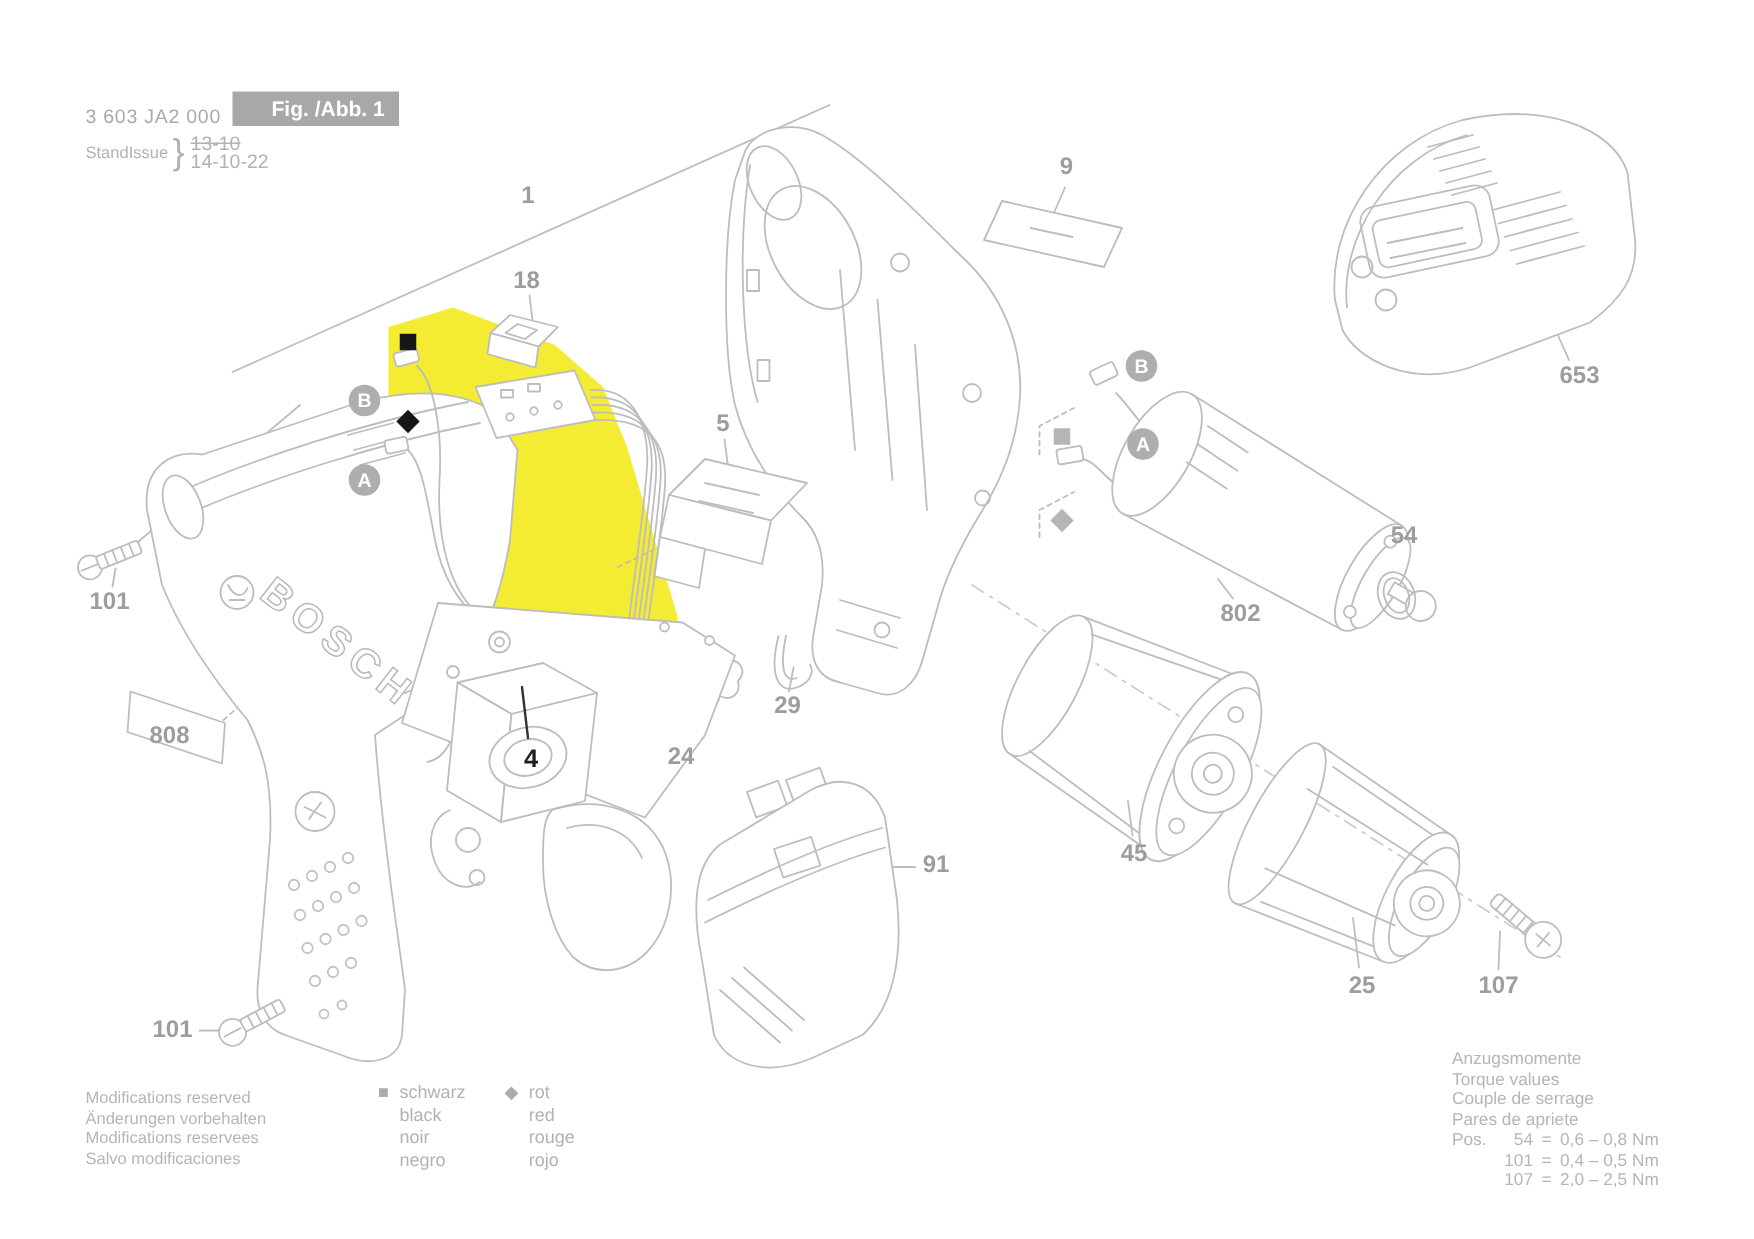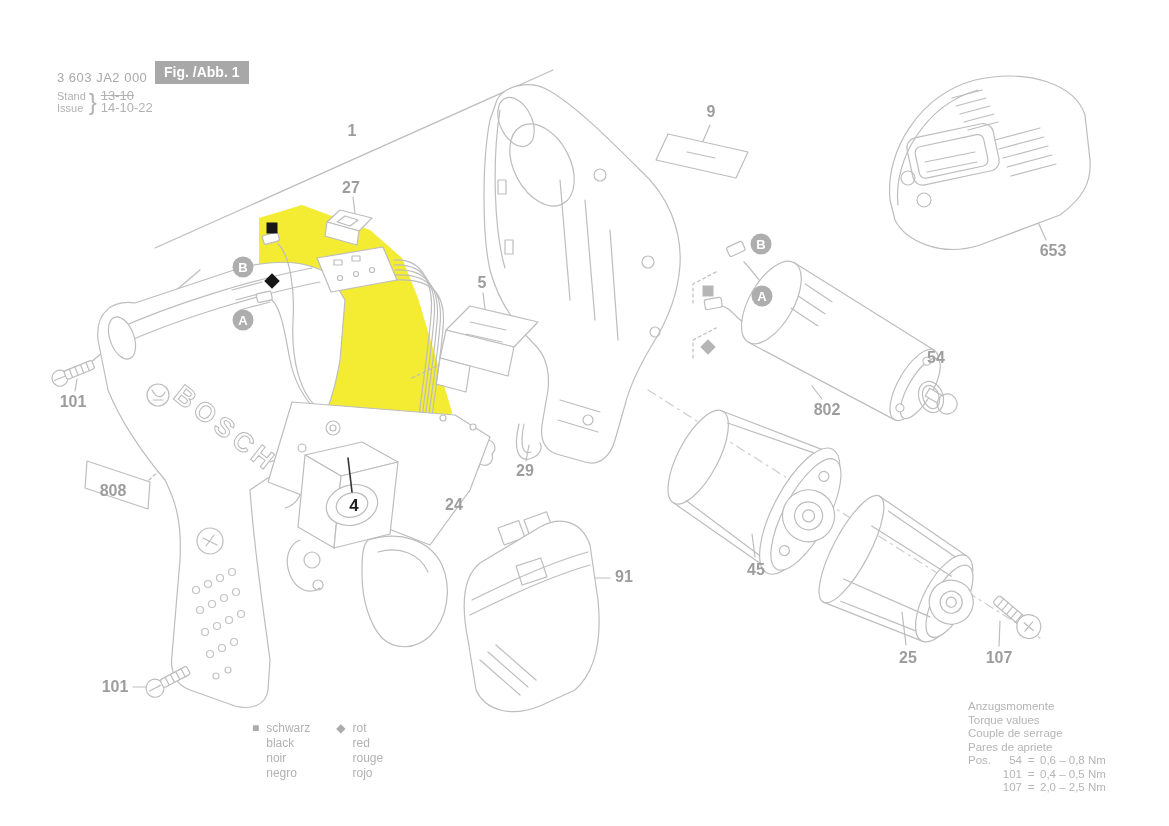--- a/index.html
+++ b/index.html
@@ -4,26 +4,26 @@
 <style>
   html,body{margin:0;padding:0;background:#fff;}
   .canvas{position:relative;width:1169px;height:826px;background:#fff;overflow:hidden;
           font-family:"Liberation Sans",sans-serif;}
   svg{position:absolute;left:0;top:0;}
 
   
   .hdr{position:absolute;left:57px;top:42px;color:#a9a9a9;margin-top:28px;}
   .hdr-code{font-size:13px;letter-spacing:.5px;}
   .hdr-rows{display:flex;align-items:center;margin-top:3px;}
-  .hdr-col{display:flex;flex-direction:column;font-size:11px;line-height:12px;color:#b2b2b2;}
+  .hdr-col{display:flex;flex-direction:row;font-size:11px;line-height:12px;color:#b2b2b2;}
   .hdr-brace{font-size:24px;font-weight:200;color:#b2b2b2;margin:0 4px 0 3px;}
   .hdr-dates{display:flex;flex-direction:column;font-size:13px;line-height:12px;color:#b2b2b2;}
   .strike{text-decoration:line-through;}
   .figbox{position:absolute;left:155px;top:61px;background:#a8a8a8;color:#fff;
-          font-size:14px;font-weight:bold;padding:3px 10px 4px 9px;}
+          font-size:14px;font-weight:bold;padding:3px 10px 4px 26px;}
 
   
   .callout{position:absolute;transform:translate(-50%,-50%);white-space:nowrap;}
   .num{font-size:16px;font-weight:bold;color:#9d9d9d;}
   .num-strong{font-size:17px;font-weight:bold;color:#1f1f1f;}
   .badge{width:21px;height:21px;border-radius:50%;background:#aeaeae;color:#fff;
          display:flex;align-items:center;justify-content:center;font-size:13px;font-weight:bold;}
   .mk{width:11px;height:11px;}
   .mk.sq-black{background:#161616;}
   .mk.di-black{background:#161616;transform:translate(-50%,-50%) rotate(45deg);}
@@ -326,21 +326,21 @@
     <div class="hdr-dates">
       <span class="strike">13-10</span>
       <span>14-10-22</span>
     </div>
   </div>
 </div>
 <div class="figbox">Fig. /Abb. 1</div>
 
 <div id="callout-layer">
       <div class="callout num" style="left: 352px; top: 131px;">1</div>
-      <div class="callout num" style="left: 351px; top: 188px;">27</div>
+      <div class="callout num" style="left: 351px; top: 188px;">18</div>
       <div class="callout num" style="left: 711px; top: 112px;">9</div>
       <div class="callout num" style="left: 1053px; top: 251px;">653</div>
       <div class="callout num" style="left: 482px; top: 283px;">5</div>
       <div class="callout num" style="left: 73px; top: 402px;">101</div>
       <div class="callout num" style="left: 113px; top: 491px;">808</div>
       <div class="callout num-strong" style="left: 354px; top: 506px;">4</div>
       <div class="callout num" style="left: 454px; top: 505px;">24</div>
       <div class="callout num" style="left: 525px; top: 471px;">29</div>
       <div class="callout num" style="left: 624px; top: 577px;">91</div>
       <div class="callout num" style="left: 756px; top: 570px;">45</div>
@@ -352,20 +352,26 @@
       <div class="callout badge" style="left: 243px; top: 267px;">B</div>
       <div class="callout badge" style="left: 243px; top: 320px;">A</div>
       <div class="callout badge" style="left: 761px; top: 244px;">B</div>
       <div class="callout badge" style="left: 762px; top: 296px;">A</div>
       <div class="callout mk sq-black" style="left: 272px; top: 228px;"></div>
       <div class="callout mk di-black" style="left: 272px; top: 281px;"></div>
       <div class="callout mk sq-gray" style="left: 708px; top: 291px;"></div>
       <div class="callout mk di-gray" style="left: 708px; top: 347px;"></div>
     </div>
 
+<div class="mods">
+  <div>Modifications reserved</div>
+  <div>Änderungen vorbehalten</div>
+  <div>Modifications reservees</div>
+  <div>Salvo modificaciones</div>
+</div>
 
 <div class="legend">
   <div class="col">
     <span class="sym">■</span>
     <div>
       <div>schwarz</div>
       <div>black</div>
       <div>noir</div>
       <div>negro</div>
     </div>

